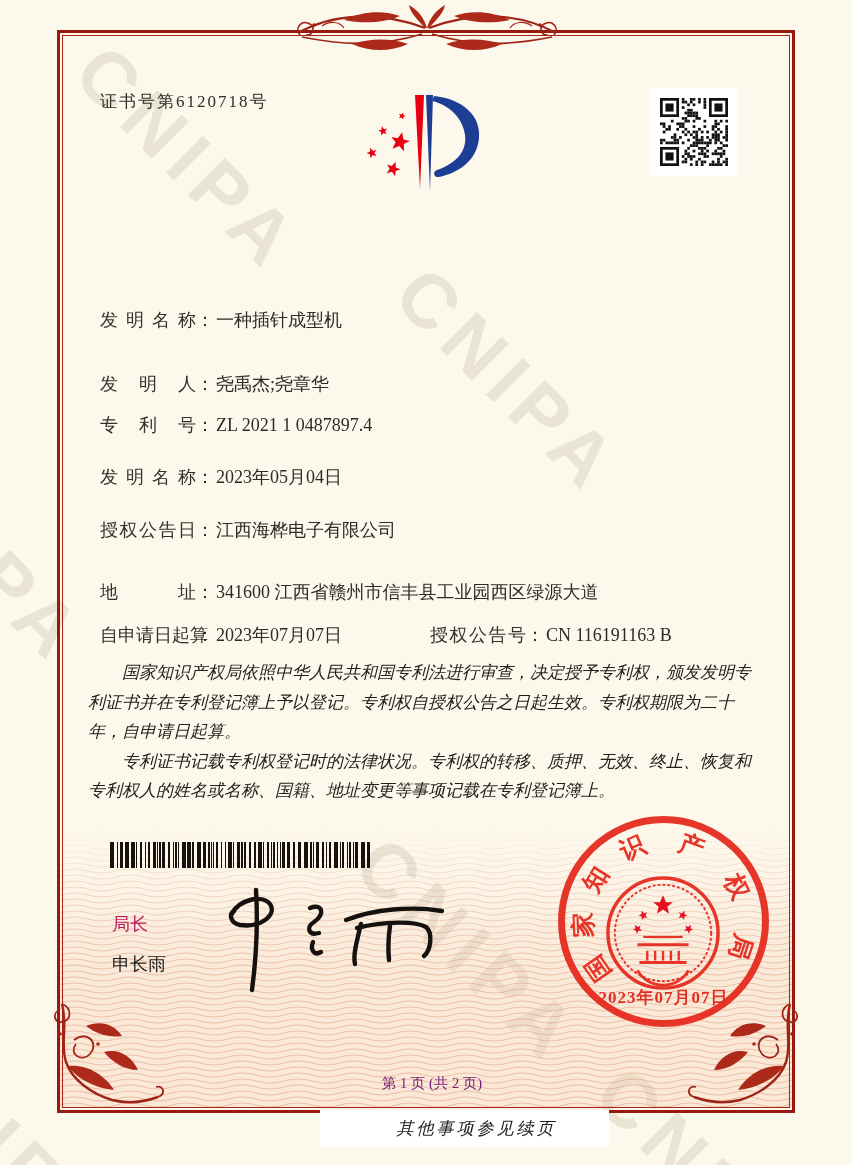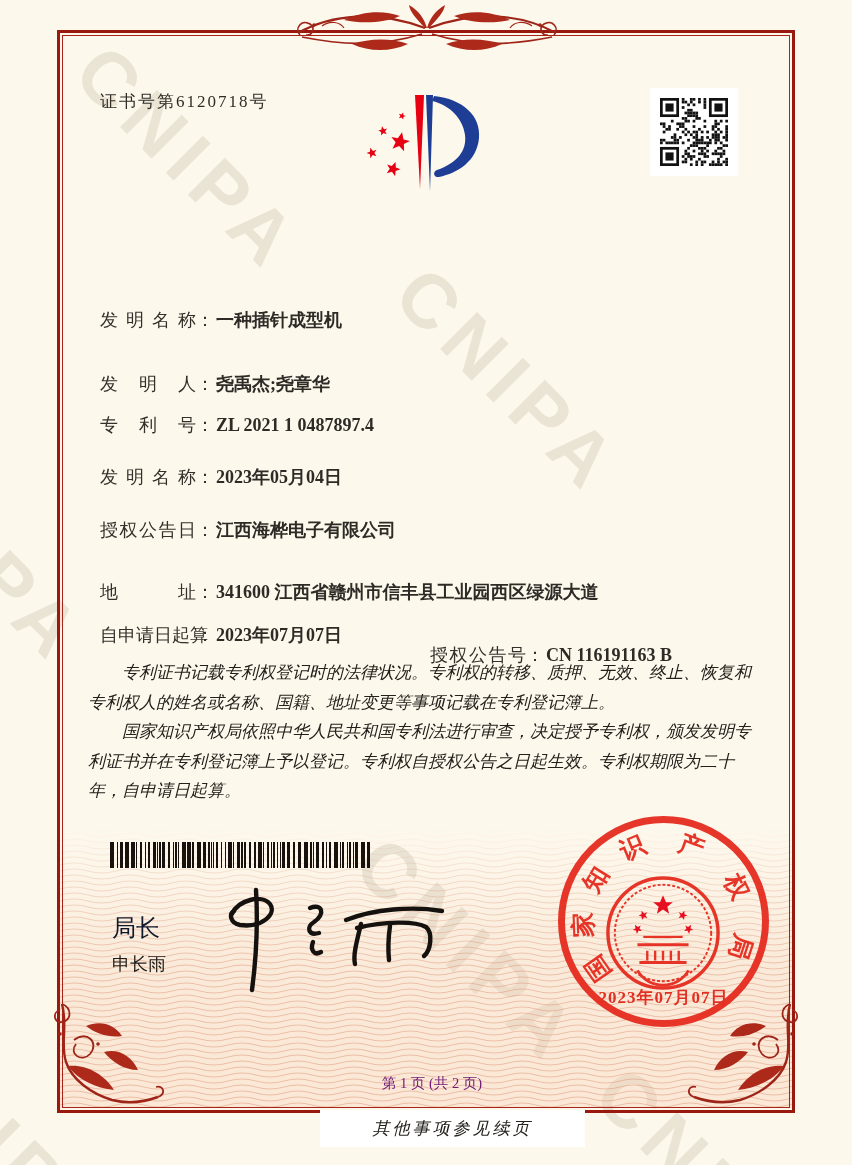--- a/index.html
+++ b/index.html
@@ -27,49 +27,49 @@
   .qr-box{position:absolute;left:650px;top:88px;width:88px;height:88px;background:#fff;}
   .qr-box svg{position:absolute;left:10px;top:10px;}
   .title{position:absolute;left:0;top:192px;width:100%;text-align:center;font-size:40px;
       font-weight:bold;color:#161412;letter-spacing:21px;padding-left:21px;box-sizing:border-box;}
   
   .fields{position:absolute;left:100px;top:308px;width:680px;font-size:18px;color:#33302b;}
   .frow{position:absolute;left:0;white-space:nowrap;}
   .flabel{display:inline-block;width:96px;text-align:justify;text-align-last:justify;
       text-justify:inter-character;vertical-align:bottom;}
   .fcolon{display:inline-block;margin-right:2px;}
-  .fvalue{color:#2e2b27;font-weight:bold;}
-  .fpair2{position:absolute;left:330px;top:0;white-space:nowrap;margin-top:20px;}
+  .fvalue{color:#2e2b27;}
+  .fpair2{position:absolute;left:330px;top:0;white-space:nowrap;}
   
   .body-text{position:absolute;left:88px;top:658px;width:678px;font-size:17px;
       line-height:29.6px;color:#23201c;}
   .body-text p{margin:0;text-indent:2em;font-style:italic;}
   
   .barcode{position:absolute;left:110px;top:842px;width:266px;height:26px;}
   .barcode i{position:absolute;top:0;bottom:0;background:#17120e;}
   
-  .officer-title{position:absolute;left:112px;top:912px;font-size:24px;color:#0f172a;
+  .officer-title{position:absolute;left:112px;top:912px;font-size:18px;color:#be185d;
       font-family:Liberation Serif, serif;}
   .officer-name{position:absolute;left:112px;top:952px;font-size:18px;color:#1d1a17;
       font-family:"Liberation Sans","DejaVu Sans",sans-serif;}
   .signature{position:absolute;left:218px;top:882px;}
   
   .seal{position:absolute;left:556px;top:814px;width:215px;height:215px;z-index:5;opacity:.93;}
   .seal-ring{position:absolute;inset:2px;border:7px solid #e5281b;border-radius:50%;}
   .seal-char{position:absolute;left:50%;top:50%;font-size:25px;font-weight:bold;color:#e5281b;
       font-family:"Liberation Serif","DejaVu Serif",serif;}
   .seal-emblem{position:absolute;left:48px;top:60px;}
   .seal-date{position:absolute;left:0;top:172px;width:100%;text-align:center;font-size:17px;
       font-weight:bold;color:#e02417;letter-spacing:1px;}
   
   .page-num{position:absolute;left:0;top:1074px;width:100%;text-align:center;
       font-size:14.5px;color:#701a75;padding-left:6px;}
   .note-box{position:absolute;left:320px;top:1110px;width:265px;height:37px;background:#ffffff;
       text-align:center;line-height:37px;font-size:17px;letter-spacing:3px;color:#23201c;
-      font-style:italic;z-index:6;}
+      font-style:italic;z-index:6;padding-left:24px;}
 </style>
 </head>
 <body>
 
 <div class="page">
 
   <div>
     <span class="wm" style="left:120px;top:28px">CNIPA</span>
     <span class="wm" style="left:440px;top:250px">CNIPA</span>
     <span class="wm" style="left:-95px;top:420px">CNIPA</span>
@@ -362,22 +362,22 @@
     </div>
     <div class="frow" style="top:315px;width:680px">
       <span class="flabel">自申请日起算</span><span class="fcolon">：</span><span class="fvalue">2023年07月07日</span>
       <span class="fpair2">
         <span class="flabel">授权公告号</span><span class="fcolon">：</span><span class="fvalue">CN 116191163 B</span>
       </span>
     </div>
   </div>
 
   <div class="body-text">
+    <p>国家知识产权局依照中华人民共和国专利法进行审查，决定授予专利权，颁发发明专利证书并在专利登记簿上予以登记。专利权自授权公告之日起生效。专利权期限为二十年，自申请日起算。</p>
     <p>专利证书记载专利权登记时的法律状况。专利权的转移、质押、无效、终止、恢复和专利权人的姓名或名称、国籍、地址变更等事项记载在专利登记簿上。</p>
-    <p>国家知识产权局依照中华人民共和国专利法进行审查，决定授予专利权，颁发发明专利证书并在专利登记簿上予以登记。专利权自授权公告之日起生效。专利权期限为二十年，自申请日起算。</p>
   </div>
 
   <div class="barcode" id="barcode">
       <i style="left:0px;width:4px"></i>
       <i style="left:7px;width:1px"></i>
       <i style="left:10px;width:3px"></i>
       <i style="left:15px;width:4px"></i>
       <i style="left:21px;width:4px"></i>
       <i style="left:26px;width:1px"></i>
       <i style="left:30px;width:2px"></i>

